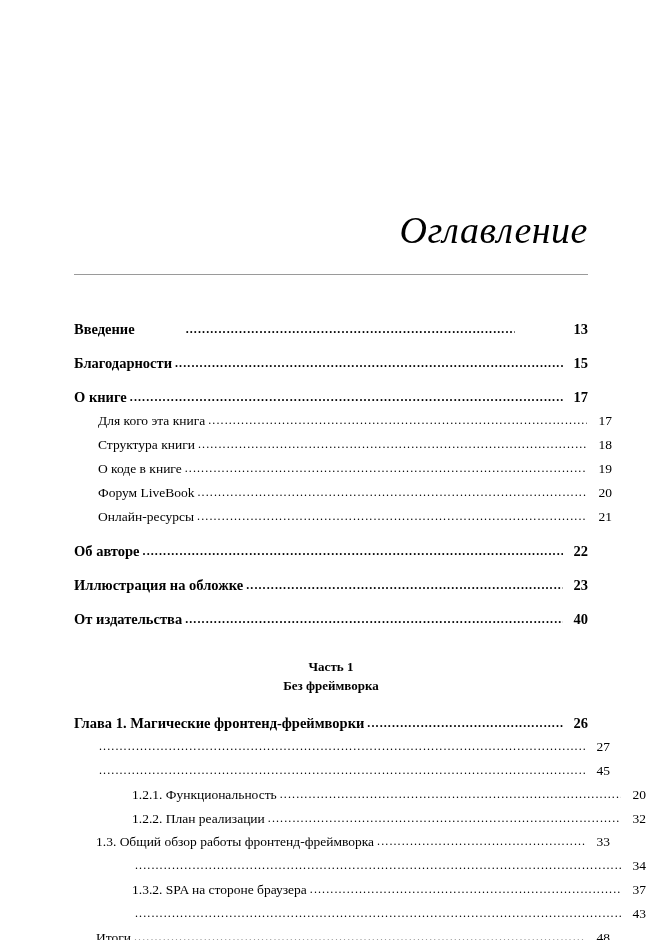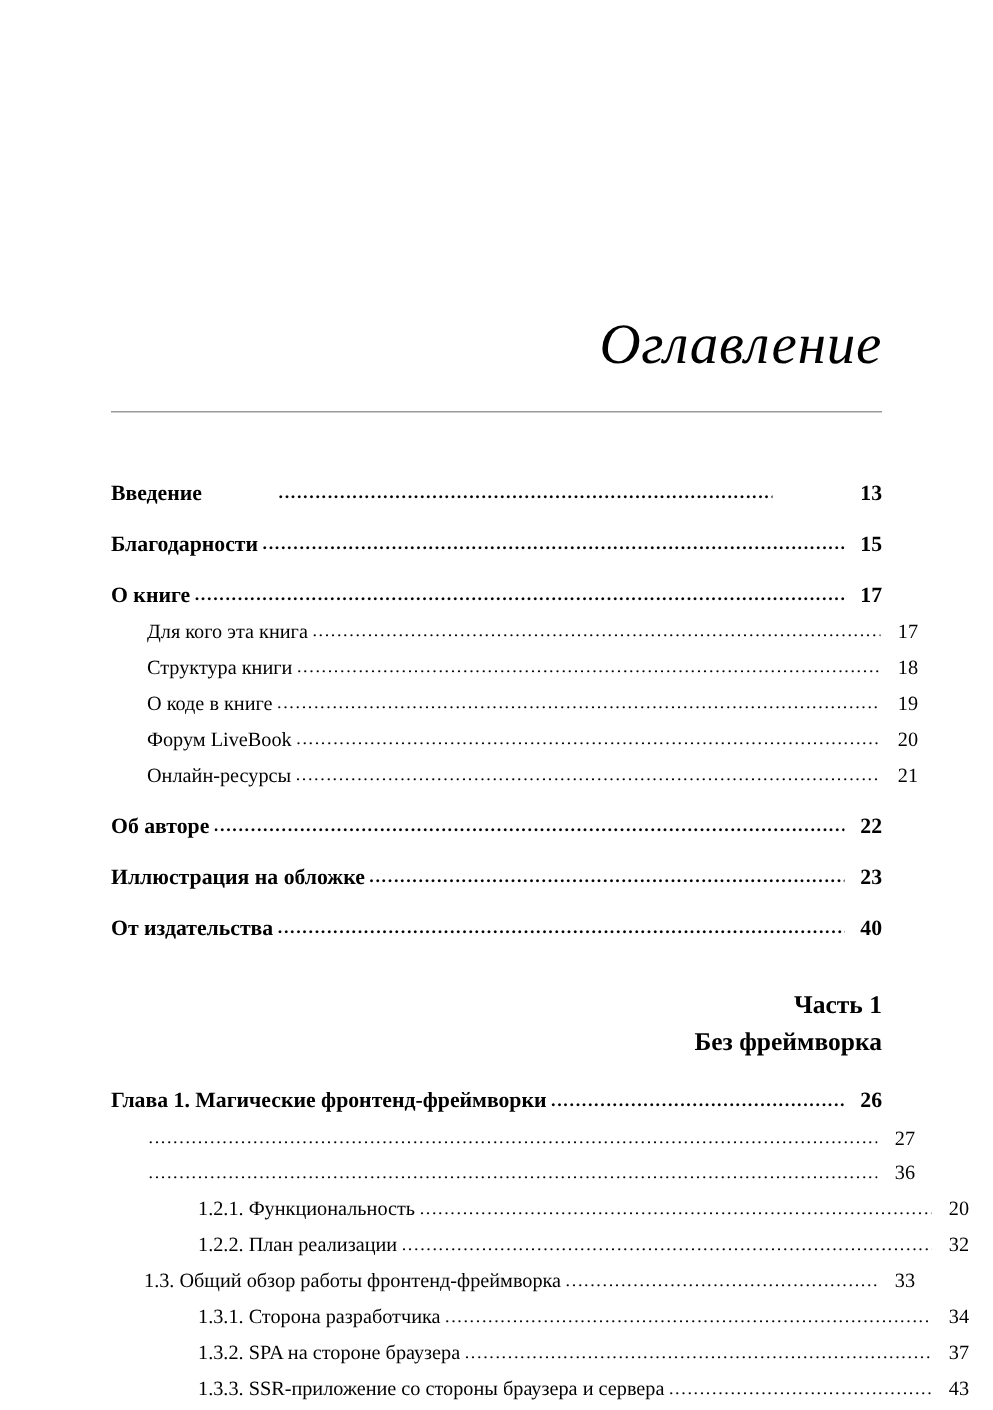--- a/index.html
+++ b/index.html
@@ -95,23 +95,23 @@
     margin-top: 7px;
     padding-left: 58px;
   }
   .lvl-summary {
     font-size: 13.5px;
     margin-top: 7px;
     padding-left: 22px;
   }
 
   .part-heading {
-    text-align: right;
+    text-align: center;
     font-weight: bold;
-    font-size: 17px;
+    font-size: 13px;
     line-height: 1.45;
     margin-top: 30px;
     margin-bottom: 18px;
   }
   .part-heading div { white-space: nowrap; }
 </style>
 </head>
 <body>
 
 <div class="page">
@@ -187,49 +187,47 @@
         <span class="label">Глава 1. Магические фронтенд-фреймворки</span>
         <span class="dots">.......................................................................................................................</span>
         <span class="page-num">26</span>
       </div>
       <div class="entry lvl-sec">
         <span class="dots">.......................................................................................................................</span>
         <span class="page-num">27</span>
       </div>
       <div class="entry lvl-sec">
         <span class="dots">.......................................................................................................................</span>
-        <span class="page-num">36</span>
+        <span class="page-num">45</span>
       </div>
       <div class="entry lvl-subsec">
         <span class="label">1.2.1. Функциональность</span>
         <span class="dots">.......................................................................................................................</span>
         <span class="page-num">20</span>
       </div>
       <div class="entry lvl-subsec">
         <span class="label">1.2.2. План реализации</span>
         <span class="dots">.......................................................................................................................</span>
         <span class="page-num">32</span>
       </div>
       <div class="entry lvl-sec">
         <span class="label">1.3. Общий обзор работы фронтенд-фреймворка</span>
         <span class="dots">.......................................................................................................................</span>
         <span class="page-num">33</span>
       </div>
       <div class="entry lvl-subsec">
-        <span class="label">1.3.1. Сторона разработчика</span>
         <span class="dots">.......................................................................................................................</span>
         <span class="page-num">34</span>
       </div>
       <div class="entry lvl-subsec">
         <span class="label">1.3.2. SPA на стороне браузера</span>
         <span class="dots">.......................................................................................................................</span>
         <span class="page-num">37</span>
       </div>
       <div class="entry lvl-subsec">
-        <span class="label">1.3.3. SSR-приложение со стороны браузера и сервера</span>
         <span class="dots">.......................................................................................................................</span>
         <span class="page-num">43</span>
       </div>
       <div class="entry lvl-summary">
         <span class="label">Итоги</span>
         <span class="dots">.......................................................................................................................</span>
         <span class="page-num">48</span>
       </div>
     </div>
 

